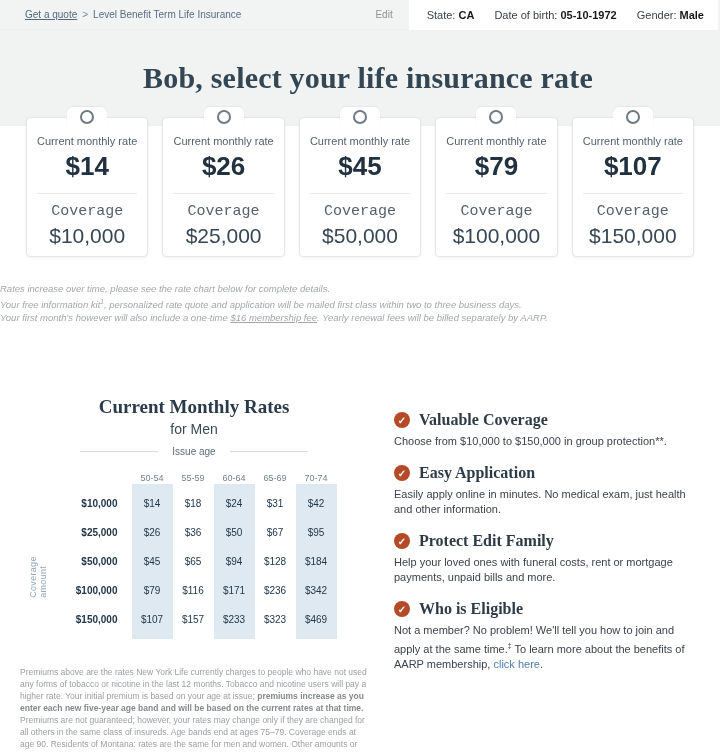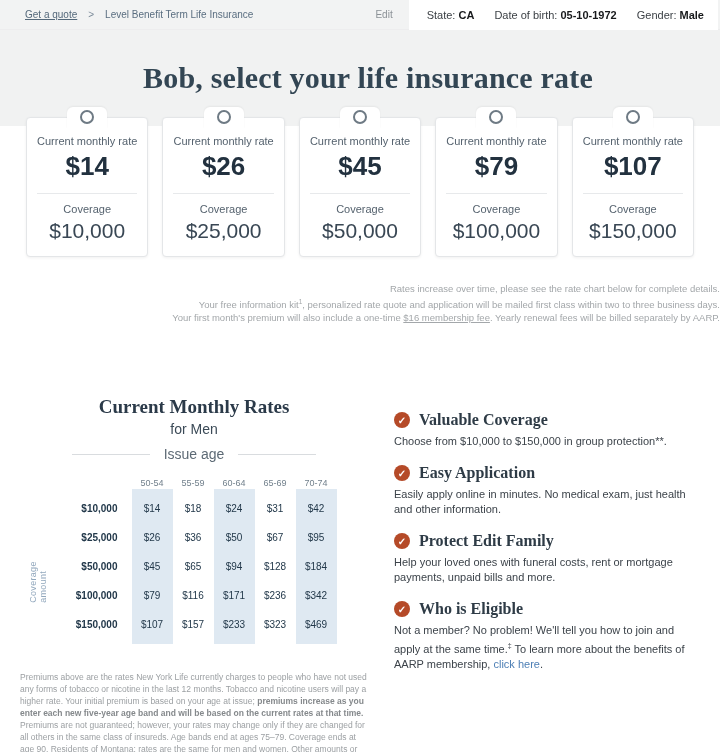--- a/index.html
+++ b/index.html
@@ -6,21 +6,21 @@
   html,body { width:720px; }
   body {
     height:752px; background:#ffffff; overflow:hidden;
     font-family:"Liberation Sans", sans-serif; color:#22313f;
   }
   
   .topbar {
     height:30px; background:#f2f3f3; display:flex; align-items:center;
     padding-left:25px; border-bottom:1px solid #ededee;
   }
-  .breadcrumb { flex:1; font-size:10px; color:#5a6e80; display:flex; align-items:center; gap:11px; }
+  .breadcrumb { flex:1; font-size:10px; color:#5a6e80; display:flex; align-items:center; gap:5px; }
   .breadcrumb .bc-link { text-decoration:underline; color:#54687a; cursor:pointer; }
   .breadcrumb .bc-sep { color:#7c8b99; font-size:10px; }
   .edit-link { font-size:10px; color:#8b9196; margin-right:16px; cursor:pointer; }
   .profile-box {
     background:#ffffff; height:30px; display:flex; align-items:center;
     gap:20px; padding:0 14px 0 18px; margin-right:2px;
   }
   .profile-item { font-size:11px; color:#3a3f44; white-space:nowrap; }
   .profile-item b { color:#17191b; }
   
@@ -46,40 +46,40 @@
     display:flex; align-items:flex-start; justify-content:center; padding-top:3px;
     box-shadow:0 -1px 2px rgba(0,0,0,.05);
   }
   .radio-circle {
     width:14px; height:14px; border:2px solid #6e7a84; border-radius:50%; background:#fff;
     display:block; cursor:pointer;
   }
   .rate-label { font-size:11px; color:#55626e; }
   .rate-value { font-size:26px; font-weight:bold; color:#22313f; margin-top:4px; }
   .card-divider { border:none; border-top:1px solid #e7e9eb; margin:11px 10px 9px; }
-  .cov-label { font-size:11px; color:#55626e; }
+  .cov-label { font-size:15px; color:#55626e;font-family:Liberation Mono, monospace; }
   .cov-value { font-size:21px; color:#394754; margin-top:4px; }
   
-  .notes { margin-top:25px; text-align:right; }
+  .notes { margin-top:25px; text-align:left;font-style:italic; }
   .notes p { font-size:9.5px; color:#a3a7aa; line-height:13px; }
   .notes sup { font-size:6.5px; }
   .note-link { color:#a3a7aa; text-decoration:underline; cursor:pointer; }
   
   .main { display:flex; margin-top:72px; padding:0 20px; }
   .left-col { width:352px; }
   .right-col { width:318px; margin-left:26px; }
   
   .tbl-title {
     font-family:"Liberation Serif", serif; font-size:19px; font-weight:bold;
     color:#2b3a49; text-align:center;
   }
   .tbl-subtitle { font-size:14px; color:#3b4a57; text-align:center; margin-top:3px; }
   .issue-age {
     display:flex; align-items:center; justify-content:center; gap:14px;
-    margin-top:9px; font-size:14px; color:#5d6a75;
+    margin-top:9px; font-size:10px; color:#5d6a75;
   }
   .issue-age .rule { height:1px; background:#d9dcdf; width:78px; }
   .table-wrap { position:relative; width:285px; margin:10px auto 0; }
   .vlabel {
     position:absolute; left:-24px; top:56%; transform:translateY(-50%) rotate(180deg);
     writing-mode:vertical-rl; font-size:9px; color:#92a8bd; letter-spacing:.3px;
   }
   table.rates { border-collapse:collapse; width:285px; }
   table.rates th, table.rates td { font-size:10px; height:29px; text-align:center; }
   table.rates thead th { font-size:9px; color:#72808c; font-weight:normal; height:22px; }
@@ -189,21 +189,21 @@
     <div class="rate-value">$107</div>
     <hr class="card-divider">
     <div class="cov-label">Coverage</div>
     <div class="cov-value">$150,000</div>
   </div>
 </div>
 
 <div class="notes">
   <p>Rates increase over time, please see the rate chart below for complete details.</p>
   <p><span>Your free information kit</span><sup>1</sup><span>, personalized rate quote and application will be mailed first class within two to three business days.</span></p>
-  <p><span>Your first month's premium will also include a one-time </span><span class="note-link">$16 membership fee</span><span>. Yearly renewal fees will be billed separately by AARP.</span></p>
+  <p><span>Your first month's however will also include a one-time </span><span class="note-link">$16 membership fee</span><span>. Yearly renewal fees will be billed separately by AARP.</span></p>
 </div>
 
 <div class="main">
 
   <div class="left-col">
     <div class="tbl-title">Current Monthly Rates</div>
     <div class="tbl-subtitle">for Men</div>
     <div class="issue-age">
       <span class="rule"></span>
       <span>Issue age</span>

